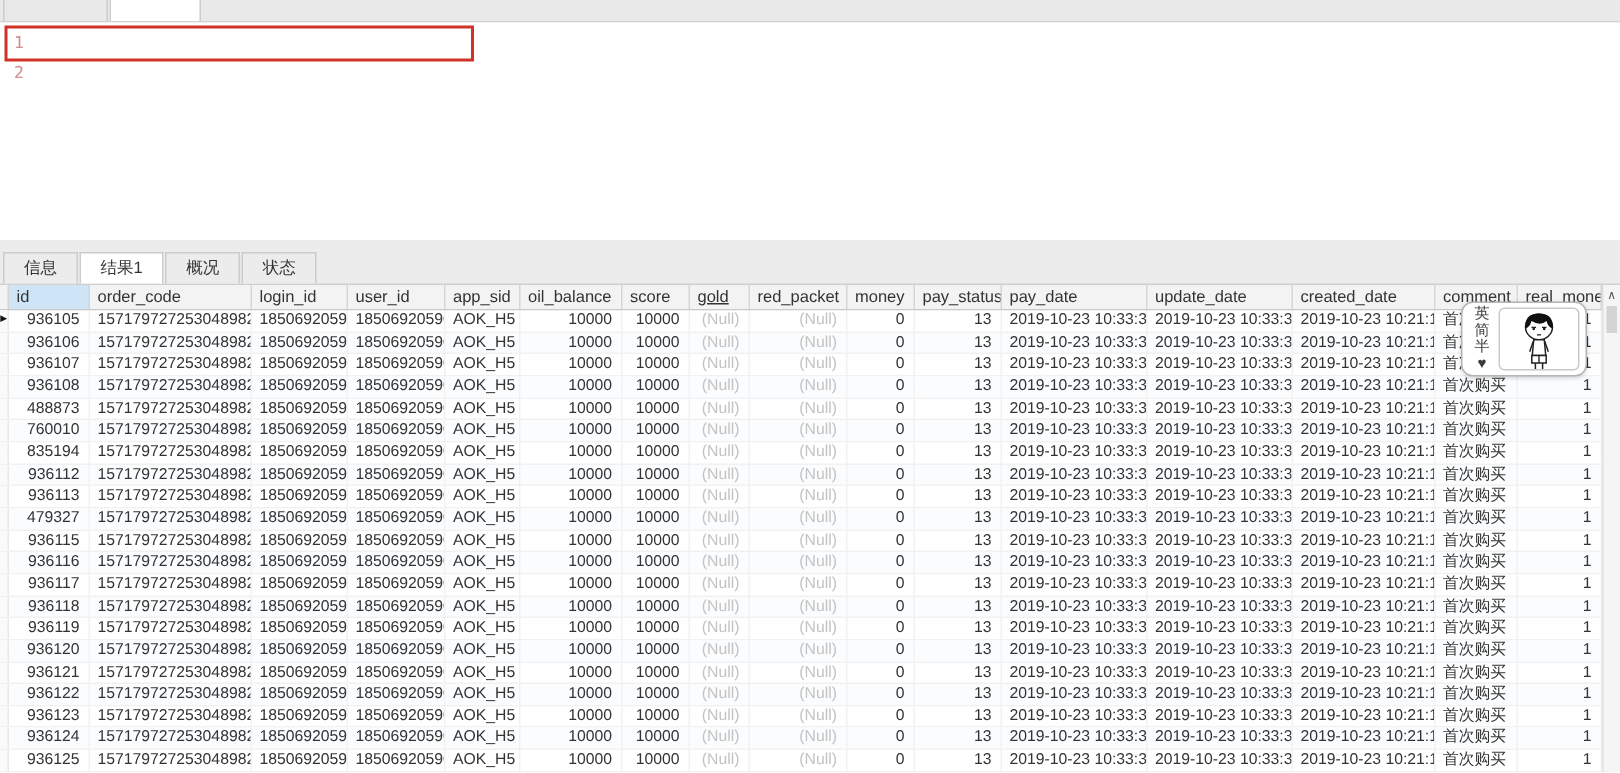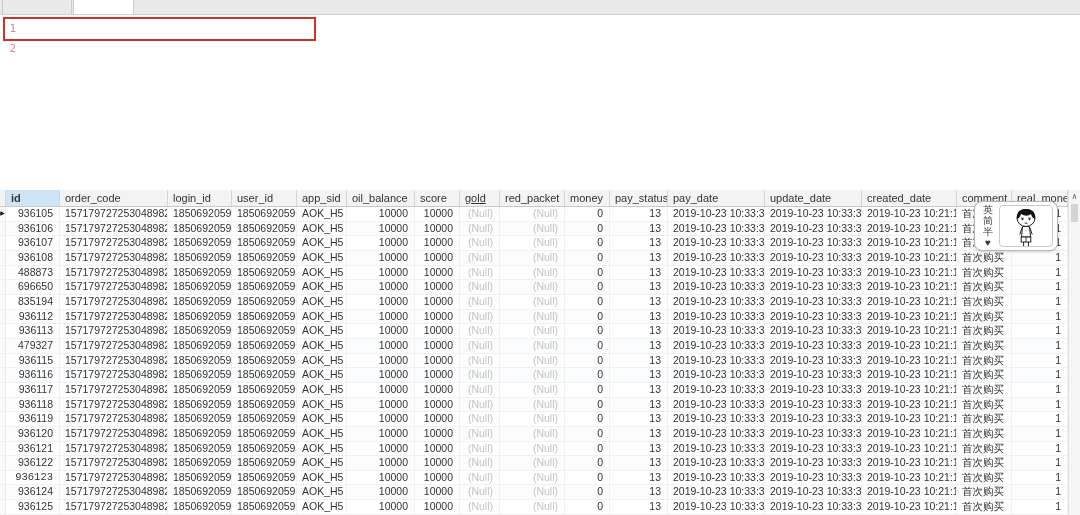--- a/index.html
+++ b/index.html
@@ -36,21 +36,21 @@
   .rtab{font-size:11px;color:#333;height:21px;line-height:20px;padding:0 13px;margin-right:1px;
         background:#ececec;border:1px solid #cccccc;border-bottom:none;box-sizing:border-box;white-space:nowrap;}
   .rtab.active{background:#ffffff;}
 
   
   .grid{position:absolute;left:0;top:190px;width:1080px;height:325px;background:#fff;overflow:hidden;}
   .grid-header{display:flex;height:17px;background:#f3f3f3;border-bottom:1px solid #c9c9c9;box-sizing:border-box;}
   .gutter-h{flex:0 0 6px;width:6px;background:#f3f3f3;border-right:1px solid #d6d6d6;box-sizing:border-box;}
   .hcell{font-size:11px;color:#333;line-height:16px;padding-left:5px;border-right:1px solid #d6d6d6;
          box-sizing:border-box;overflow:hidden;white-space:nowrap;flex-shrink:0;}
-  .hcell.selected{background:#cde5f7;font-weight:bold;}
+  .hcell.selected{background:#cde5f7;}
   .grow{display:flex;height:14.67px;border-bottom:1px solid #f1f1f1;box-sizing:border-box;background:#fff;}
   .grow.alt{background:#fafcfe;}
   .gutter{flex:0 0 6px;width:6px;background:#fafafa;border-right:1px solid #e8e8e8;box-sizing:border-box;
           font-size:6px;line-height:13px;color:#111;text-align:center;overflow:hidden;}
   .cell{font-size:10.5px;color:#333;line-height:13.5px;border-right:1px solid #f1f1f1;
         box-sizing:border-box;overflow:hidden;white-space:nowrap;flex-shrink:0;}
   .cell.left{text-align:left;padding-left:5px;}
   .cell.right{text-align:right;padding-right:6px;}
   .cell.nullv{color:#c3c3c3;}
 
@@ -90,20 +90,26 @@
     <div class="red-box"></div>
     <div class="ed-line first">
       <span class="ln">1</span>
     </div>
     <div class="ed-line">
       <span class="ln">2</span>
       <span class="code"></span>
     </div>
   </div>
 
+  <div class="result-tabbar">
+      <div class="rtab">信息</div>
+      <div class="rtab active">结果1</div>
+      <div class="rtab">概况</div>
+      <div class="rtab">状态</div>
+    </div>
 
   <div class="grid">
     <div class="grid-header">
       <div class="gutter-h"></div>
     <div class="hcell selected" style="width: 54px;">id</div>
         <div class="hcell" style="width: 108px;">order_code</div>
         <div class="hcell" style="width: 64px;">login_id</div>
         <div class="hcell" style="width: 65px;">user_id</div>
         <div class="hcell" style="width: 50px;">app_sid</div>
         <div class="hcell" style="width: 68px;">oil_balance</div>
@@ -209,21 +215,21 @@
           <div class="cell right" style="width: 45px;">0</div>
           <div class="cell right" style="width: 58px;">13</div>
           <div class="cell left" style="width: 97px;">2019-10-23 10:33:38</div>
           <div class="cell left" style="width: 97px;">2019-10-23 10:33:38</div>
           <div class="cell left" style="width: 95px;">2019-10-23 10:21:12</div>
           <div class="cell left" style="width: 55px;">首次购买</div>
           <div class="cell right" style="width: 56px;">1</div>
         </div>
         <div class="grow alt">
           <div class="gutter"></div>
-          <div class="cell right" style="width: 54px;">696650</div>
+          <div class="cell right" style="width: 54px;">760010</div>
           <div class="cell left" style="width: 108px;">1571797272530489827</div>
           <div class="cell left" style="width: 64px;">18506920590</div>
           <div class="cell left" style="width: 65px;">18506920590</div>
           <div class="cell left" style="width: 50px;">AOK_H5</div>
           <div class="cell right" style="width: 68px;">10000</div>
           <div class="cell right" style="width: 45px;">10000</div>
           <div class="cell right nullv" style="width: 40px;">(Null)</div>
           <div class="cell right nullv" style="width: 65px;">(Null)</div>
           <div class="cell right" style="width: 45px;">0</div>
           <div class="cell right" style="width: 58px;">13</div>
@@ -456,21 +462,21 @@
           <div class="cell right" style="width: 45px;">0</div>
           <div class="cell right" style="width: 58px;">13</div>
           <div class="cell left" style="width: 97px;">2019-10-23 10:33:38</div>
           <div class="cell left" style="width: 97px;">2019-10-23 10:33:38</div>
           <div class="cell left" style="width: 95px;">2019-10-23 10:21:12</div>
           <div class="cell left" style="width: 55px;">首次购买</div>
           <div class="cell right" style="width: 56px;">1</div>
         </div>
         <div class="grow">
           <div class="gutter"></div>
-          <div class="cell right" style="width: 54px; font-family: Liberation Mono, monospace;">936123</div>
+          <div class="cell right" style="width: 54px;">936123</div>
           <div class="cell left" style="width: 108px;">1571797272530489827</div>
           <div class="cell left" style="width: 64px;">18506920590</div>
           <div class="cell left" style="width: 65px;">18506920590</div>
           <div class="cell left" style="width: 50px;">AOK_H5</div>
           <div class="cell right" style="width: 68px;">10000</div>
           <div class="cell right" style="width: 45px;">10000</div>
           <div class="cell right nullv" style="width: 40px;">(Null)</div>
           <div class="cell right nullv" style="width: 65px;">(Null)</div>
           <div class="cell right" style="width: 45px;">0</div>
           <div class="cell right" style="width: 58px;">13</div>

